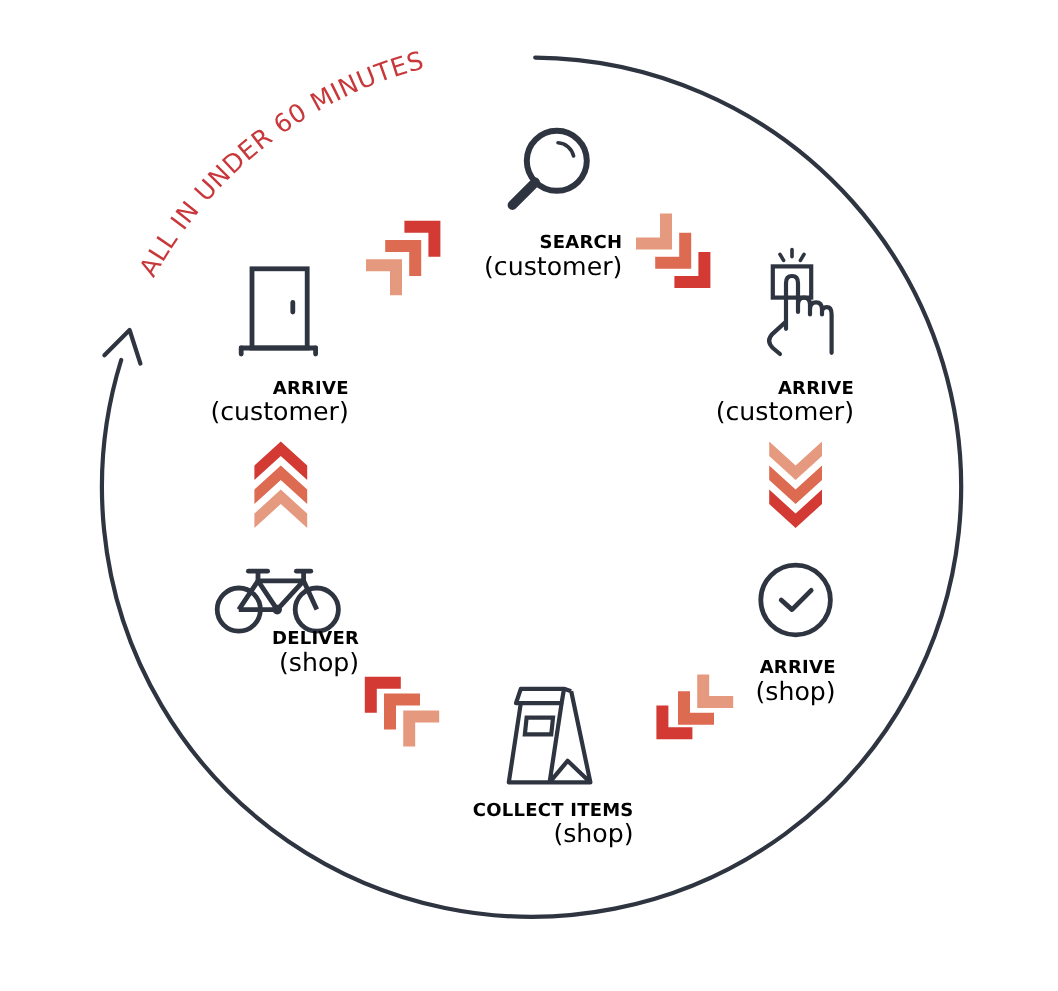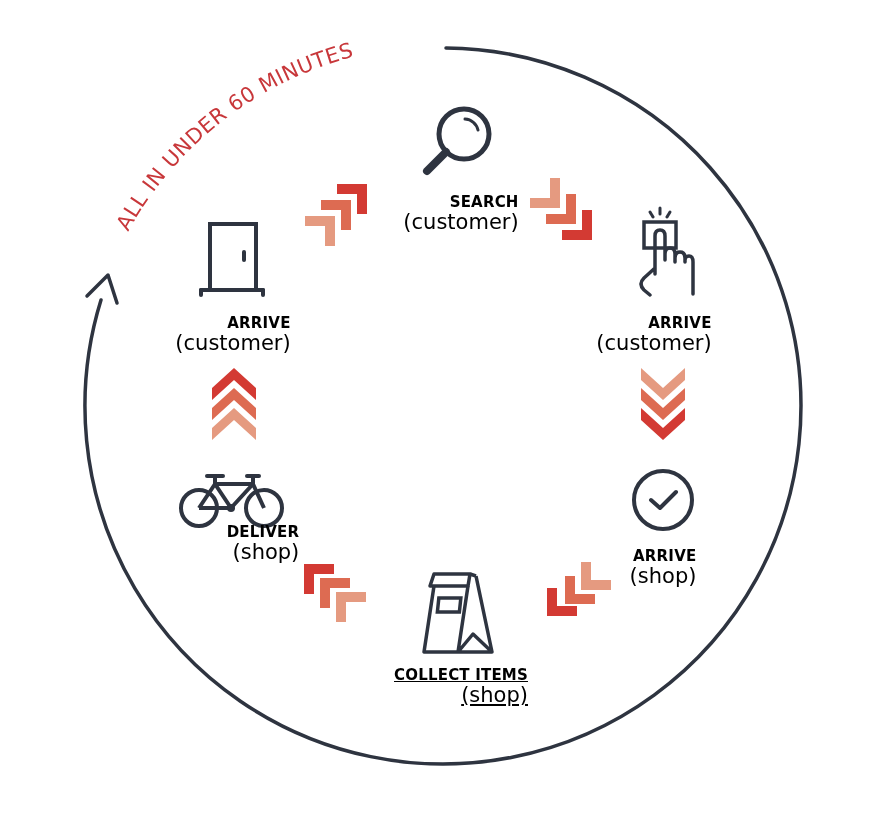--- a/index.html
+++ b/index.html
@@ -57,21 +57,21 @@
   <div class="label" style="left:663px;top:546px;">
     <span class="title">ARRIVE</span>
     <span class="role">(shop)</span>
   </div>
 
   <svg class="icon" width="80" height="90" style="left:418px;top:568px;" viewBox="0 0 80 90">
     <path d="M 16 6 L 52 6 L 50 18 L 12 18 Z" fill="none" stroke="#2e3440" stroke-width="3.5" stroke-linejoin="round"></path>
     <path d="M 16 18 L 6 84 L 74 84 L 58 8 M 52 6 L 58 8 M 50 18 L 40 84 M 40 84 L 55 66 L 74 84" fill="none" stroke="#2e3440" stroke-width="3.5" stroke-linejoin="round"></path>
     <rect x="24" y="30" width="22" height="14" fill="none" stroke="#2e3440" stroke-width="3.5" transform="skewX(-6)"></rect>
   </svg>
-  <div class="label" style="left:461px;top:665px;text-decoration:underline;">
+  <div class="label" style="left:461px;top:665px;">
     <span class="title">COLLECT ITEMS</span>
     <span class="role">(shop)</span>
   </div>
 
   <svg class="icon" width="110" height="65" style="left:177px;top:468px;" viewBox="0 0 110 65">
     <circle cx="22" cy="40" r="18" fill="none" stroke="#2e3440" stroke-width="4"></circle>
     <circle cx="87" cy="40" r="18" fill="none" stroke="#2e3440" stroke-width="4"></circle>
     <path d="M 22 40 L 38 16 L 76 16 L 87 40 M 38 16 L 54 40 L 76 16 M 54 40 L 22 40" fill="none" stroke="#2e3440" stroke-width="4" stroke-linejoin="round"></path>
     <line x1="30" y1="8" x2="46" y2="8" stroke="#2e3440" stroke-width="4" stroke-linecap="round"></line>
     <line x1="38" y1="8" x2="38" y2="16" stroke="#2e3440" stroke-width="4"></line>

